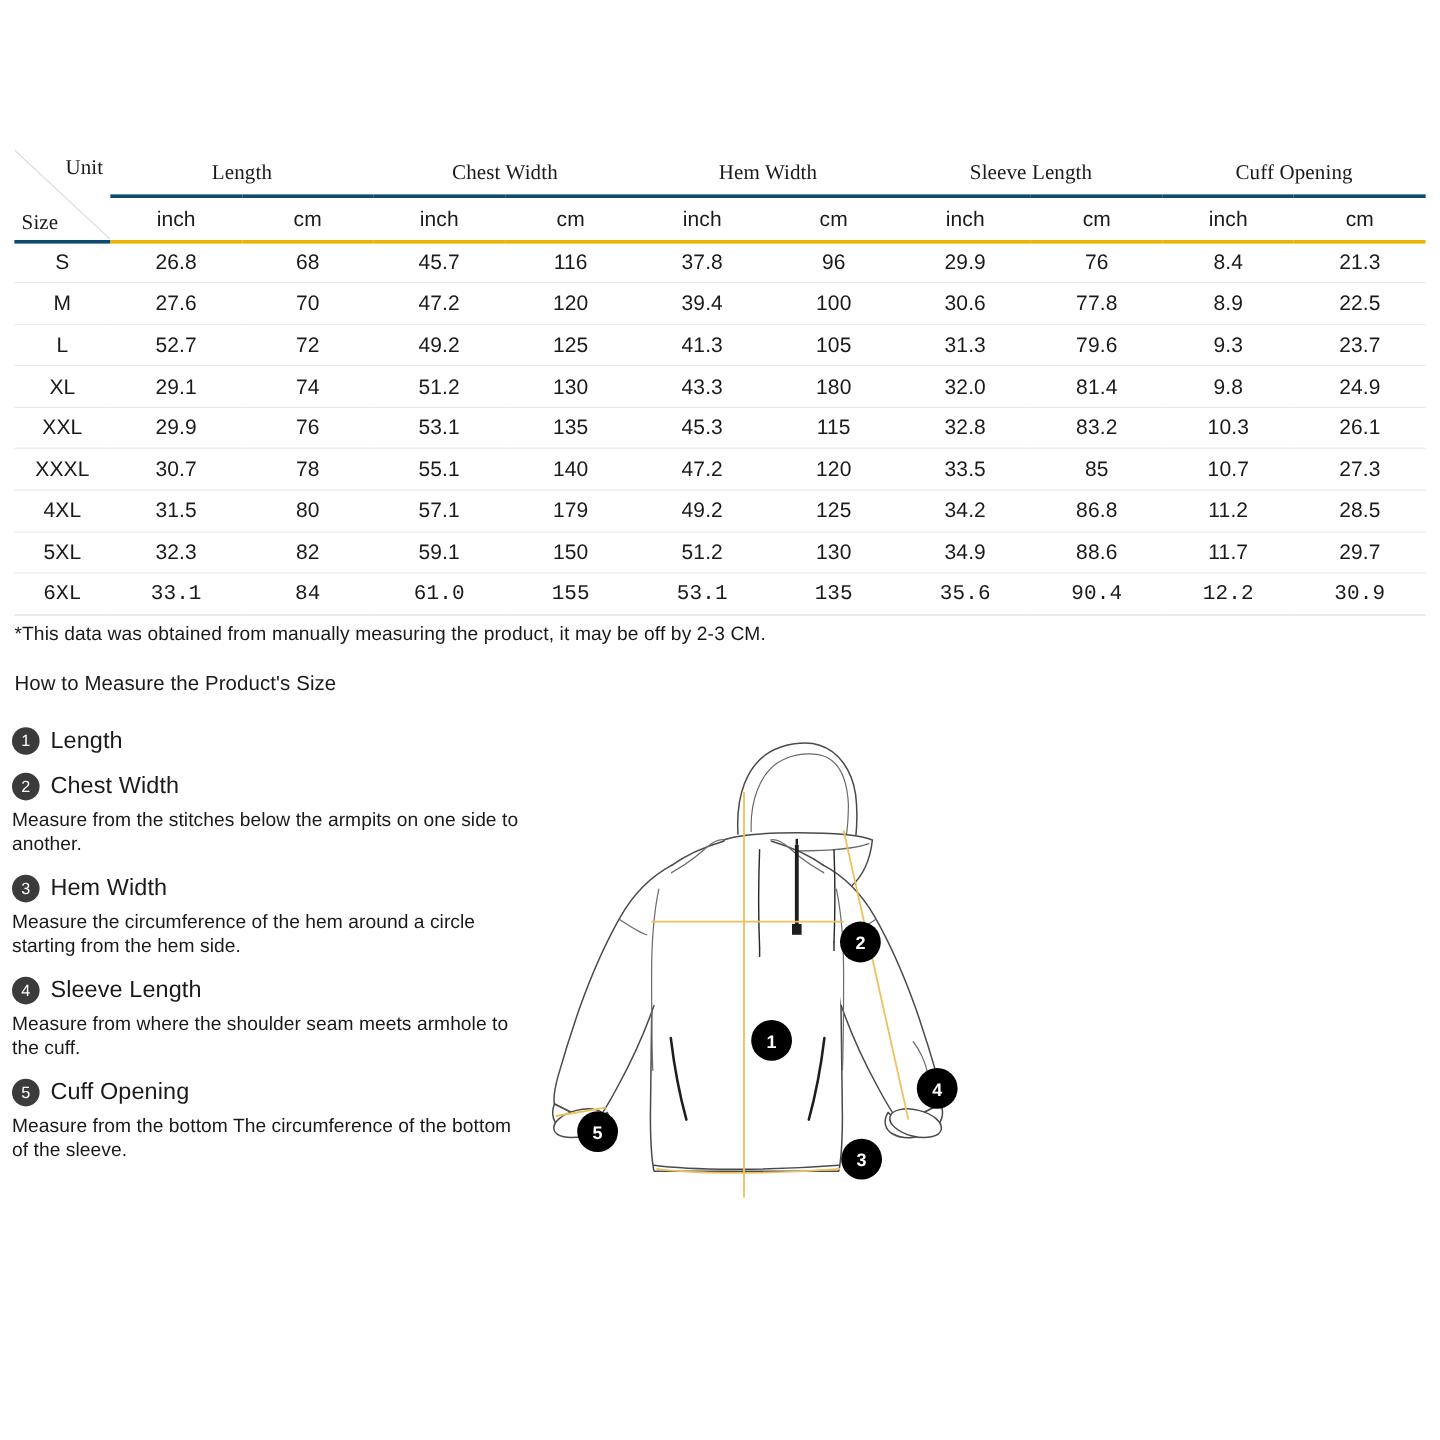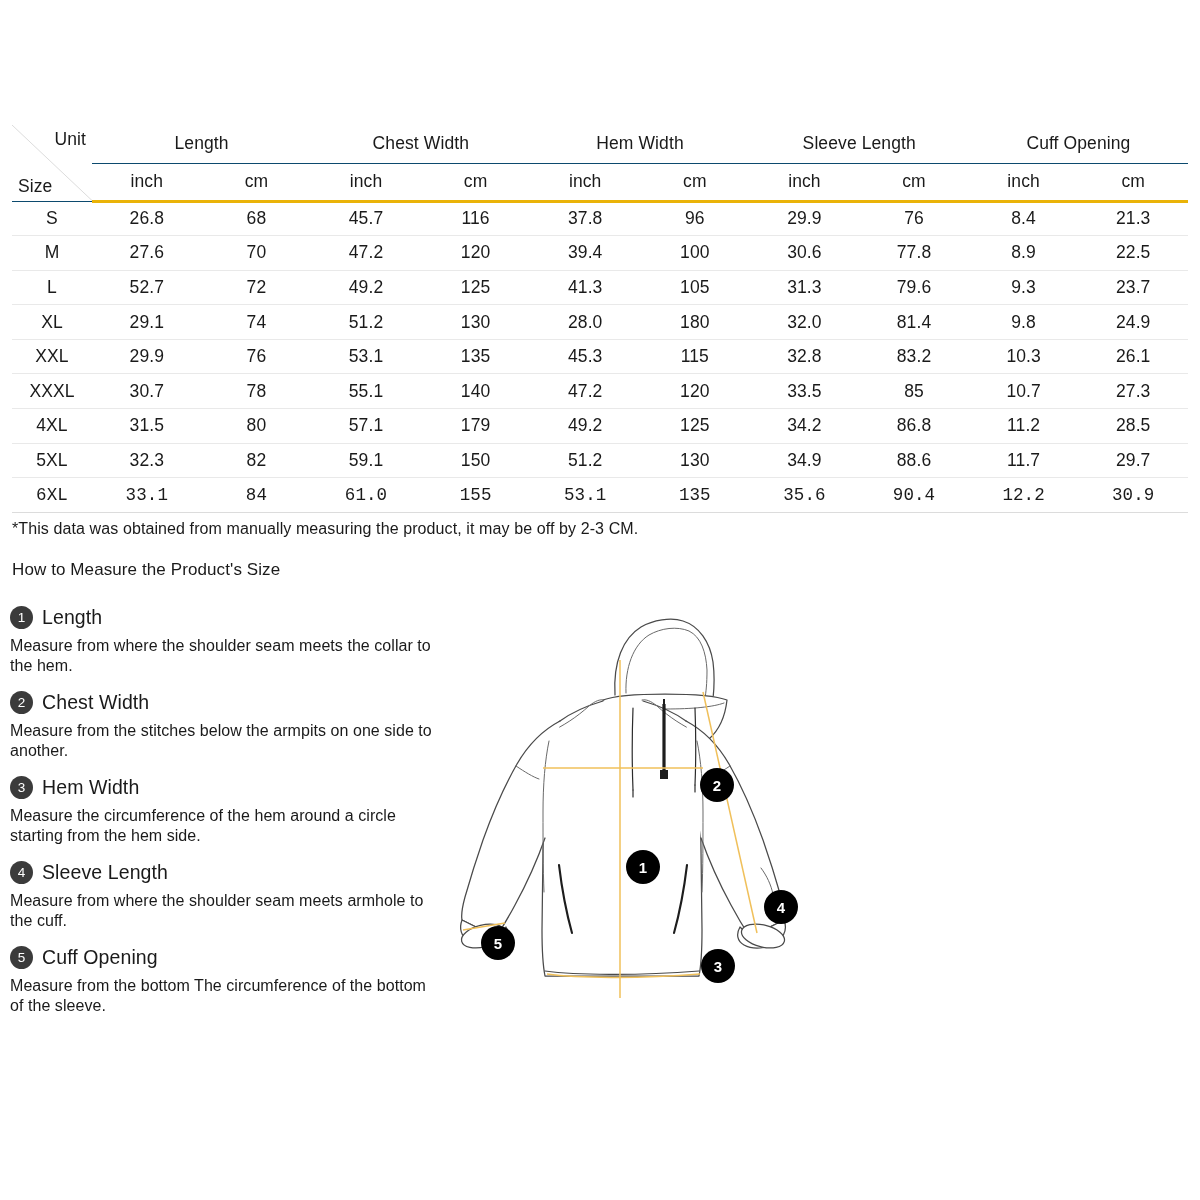--- a/index.html
+++ b/index.html
@@ -41,21 +41,22 @@
     font-weight: 400;
     color: #1a1a1a;
     letter-spacing: 0.1px;
   }
   table.size-table thead th {
     font-weight: 400;
   }
   
   tr.grp-row th {
     height: 38px;
-    border-bottom: 1px solid #0c4a6e;
+    border-bottom: 3px solid #0c4a6e;
+    font-family: Liberation Serif, serif;
   }
   tr.unit-row th {
     height: 38px;
     border-bottom: 3px solid #eab308;
   }
   .vsep-r { border-right: 1px solid #ececec; }
 
   
   th.corner {
     position: relative;
@@ -248,21 +249,21 @@
             <td class="vsep-r">79.6</td>
             <td>9.3</td>
             <td>23.7</td>
           </tr>
           <tr>
             <td class="size-cell">XL</td>
             <td>29.1</td>
             <td class="vsep-r">74</td>
             <td>51.2</td>
             <td class="vsep-r">130</td>
-            <td>28.0</td>
+            <td>43.3</td>
             <td class="vsep-r">180</td>
             <td>32.0</td>
             <td class="vsep-r">81.4</td>
             <td>9.8</td>
             <td>24.9</td>
           </tr>
           <tr>
             <td class="size-cell">XXL</td>
             <td>29.9</td>
             <td class="vsep-r">76</td>
@@ -334,21 +335,20 @@
   <div id="footnote">*This data was obtained from manually measuring the product, it may be off by 2-3 CM.</div>
 
   <h2 id="how-to-heading">How to Measure the Product's Size</h2>
 
   <div id="measure-list">
       <div class="measure-item">
         <div class="measure-head">
           <span class="badge">1</span>
           <span class="measure-title">Length</span>
         </div>
-        <div class="measure-desc">Measure from where the shoulder seam meets the collar to the hem.</div>
       </div>
       <div class="measure-item">
         <div class="measure-head">
           <span class="badge">2</span>
           <span class="measure-title">Chest Width</span>
         </div>
         <div class="measure-desc">Measure from the stitches below the armpits on one side to another.</div>
       </div>
       <div class="measure-item">
         <div class="measure-head">

